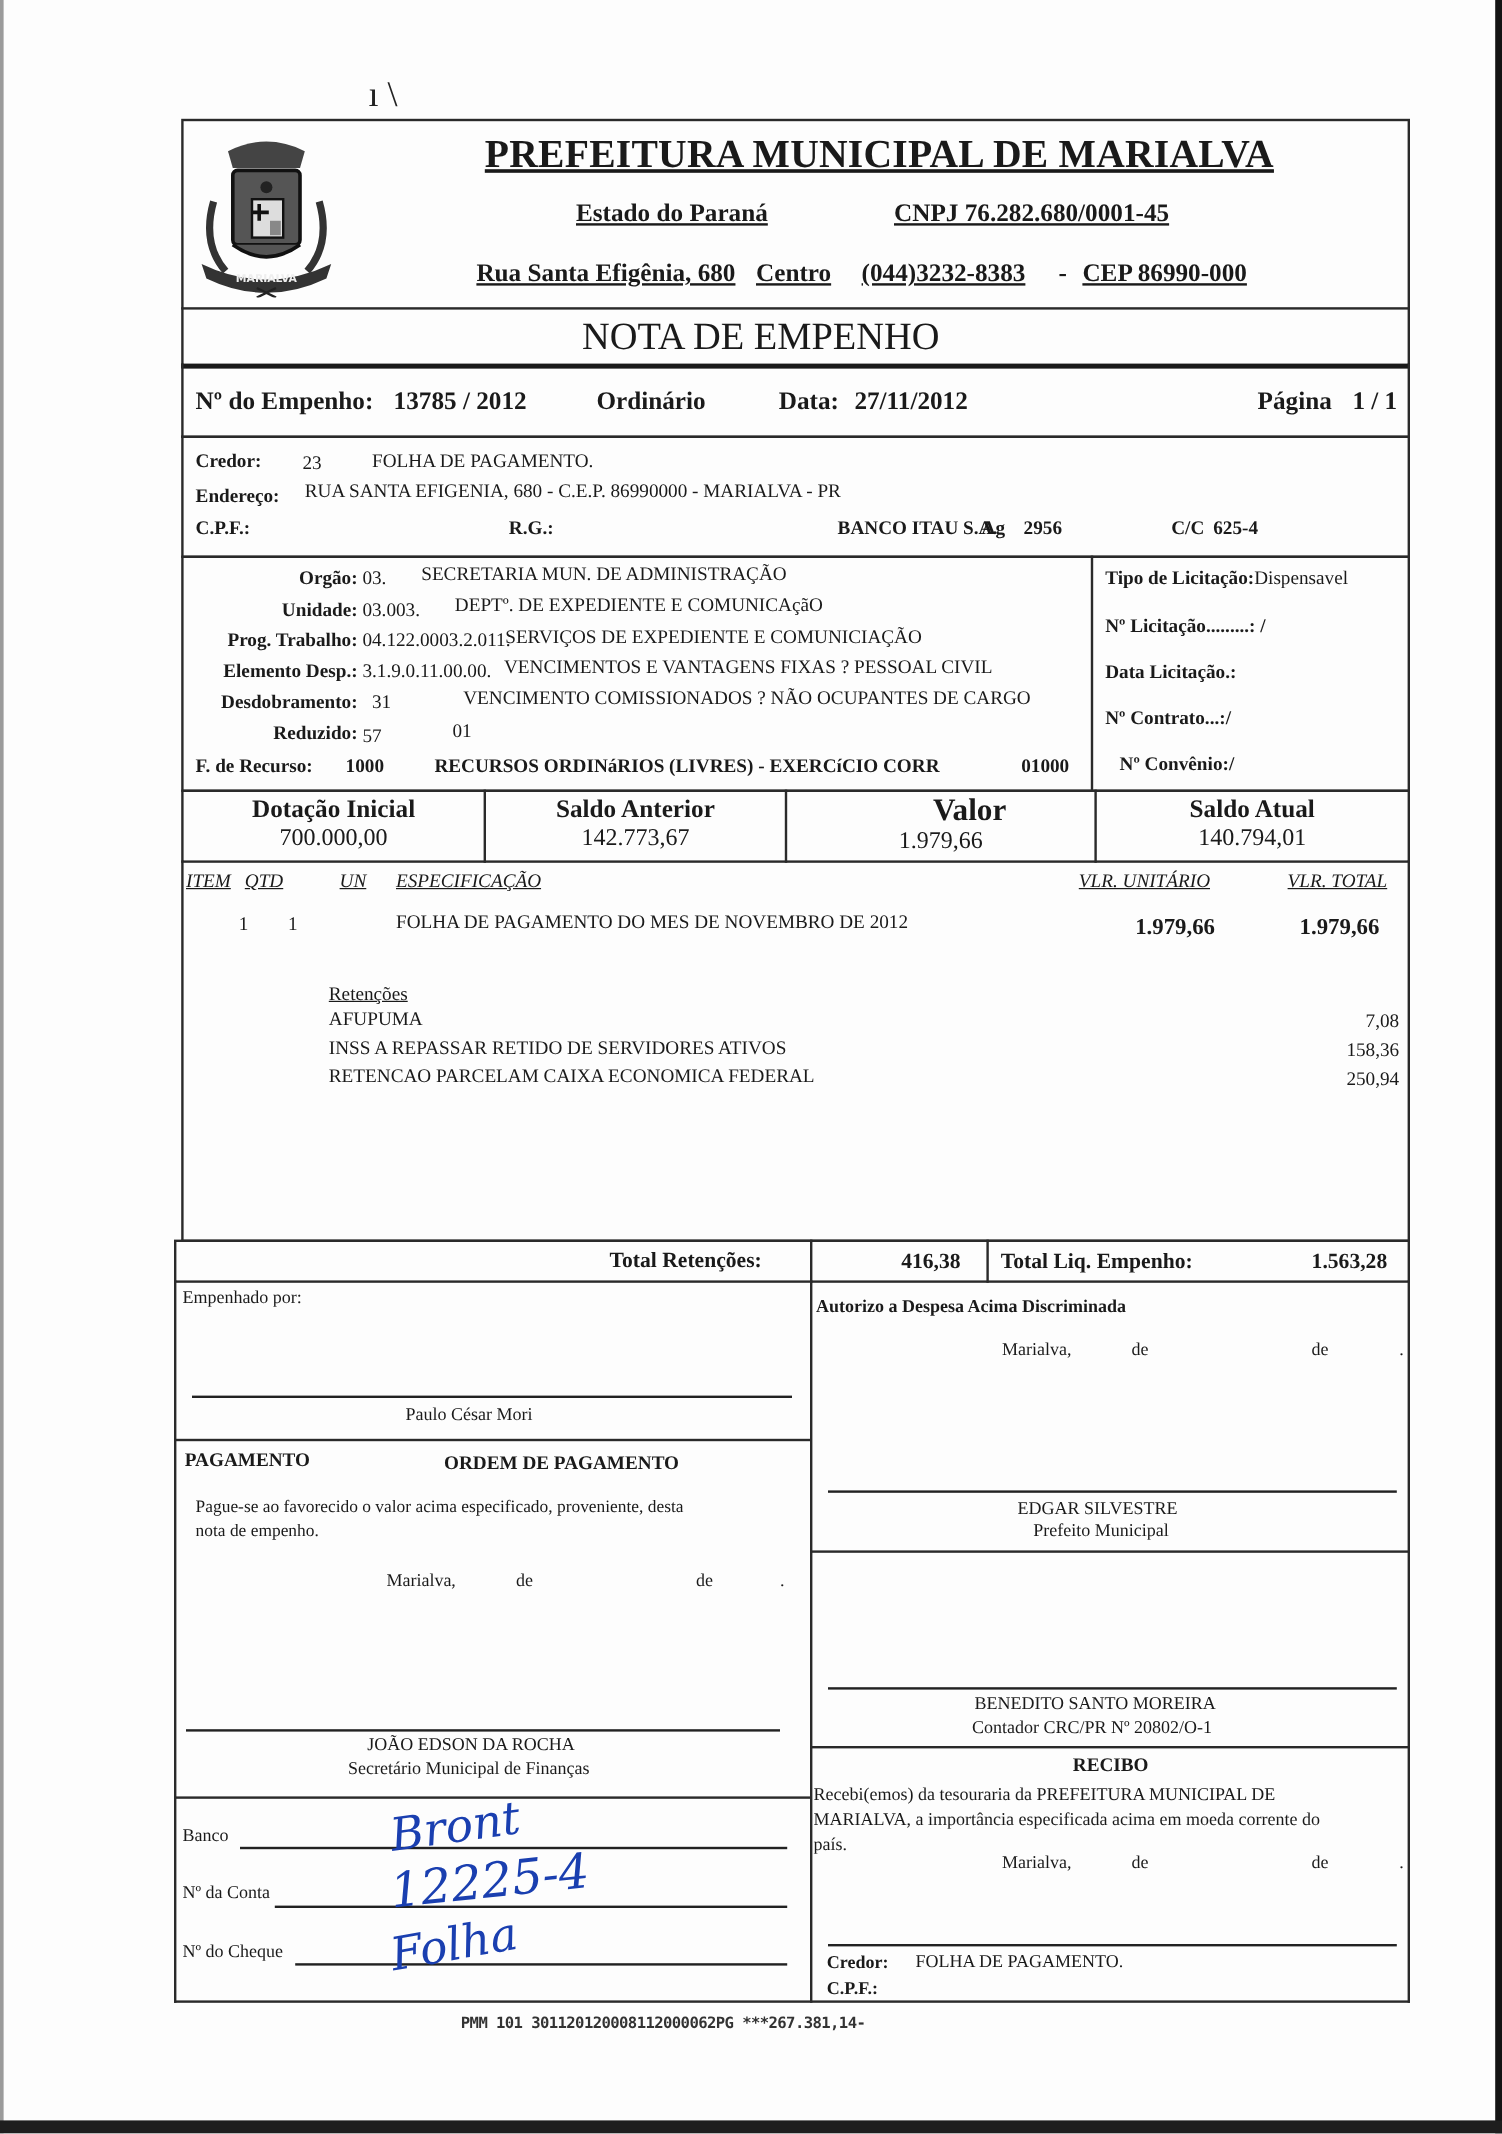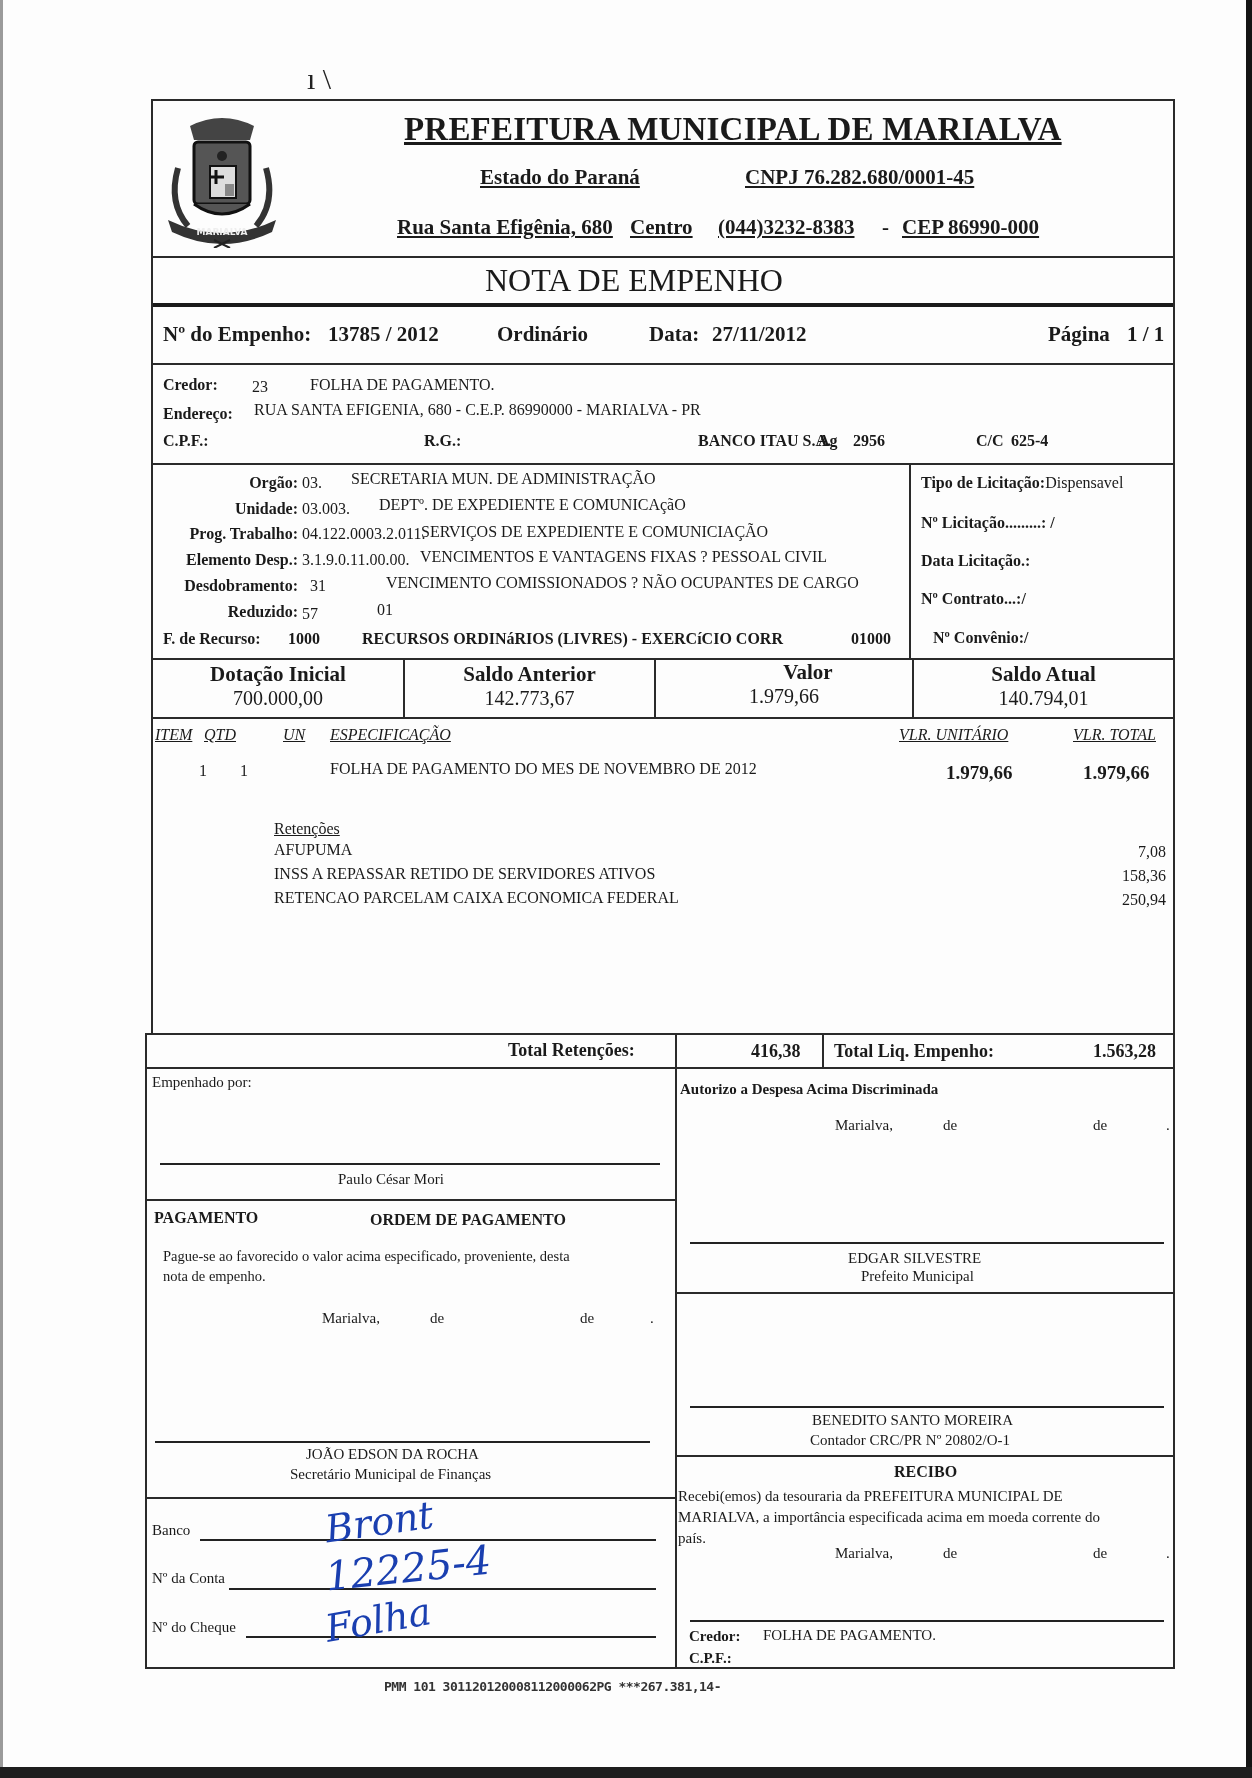--- a/index.html
+++ b/index.html
@@ -129,21 +129,21 @@
 
 <div class="abs" style="left:153px;top:662px;width:250px;text-align:center;">
   <div class="b" style="font-size:21px;">Dotação Inicial</div>
   <div style="font-size:20px;line-height:22px;">700.000,00</div>
 </div>
 <div class="abs" style="left:405px;top:662px;width:249px;text-align:center;">
   <div class="b" style="font-size:21px;">Saldo Anterior</div>
   <div style="font-size:20px;line-height:22px;">142.773,67</div>
 </div>
 <div class="abs" style="left:656px;top:660px;width:256px;text-align:center;">
-  <div class="b" style="font-size:21px;padding-left:48px;">Valor</div>
+  <div class="b" style="font-size:26px;padding-left:48px;">Valor</div>
   <div style="font-size:20px;line-height:22px;">1.979,66</div>
 </div>
 <div class="abs" style="left:914px;top:662px;width:259px;text-align:center;">
   <div class="b" style="font-size:21px;">Saldo Atual</div>
   <div style="font-size:20px;line-height:22px;">140.794,01</div>
 </div>
 
 <div class="box" style="left:151px;top:717px;width:1024px;height:318px;border-top:none;"></div>
 
 <div class="t u" style="left:155px;top:726px;font-size:16px;font-style:italic;">ITEM</div>

